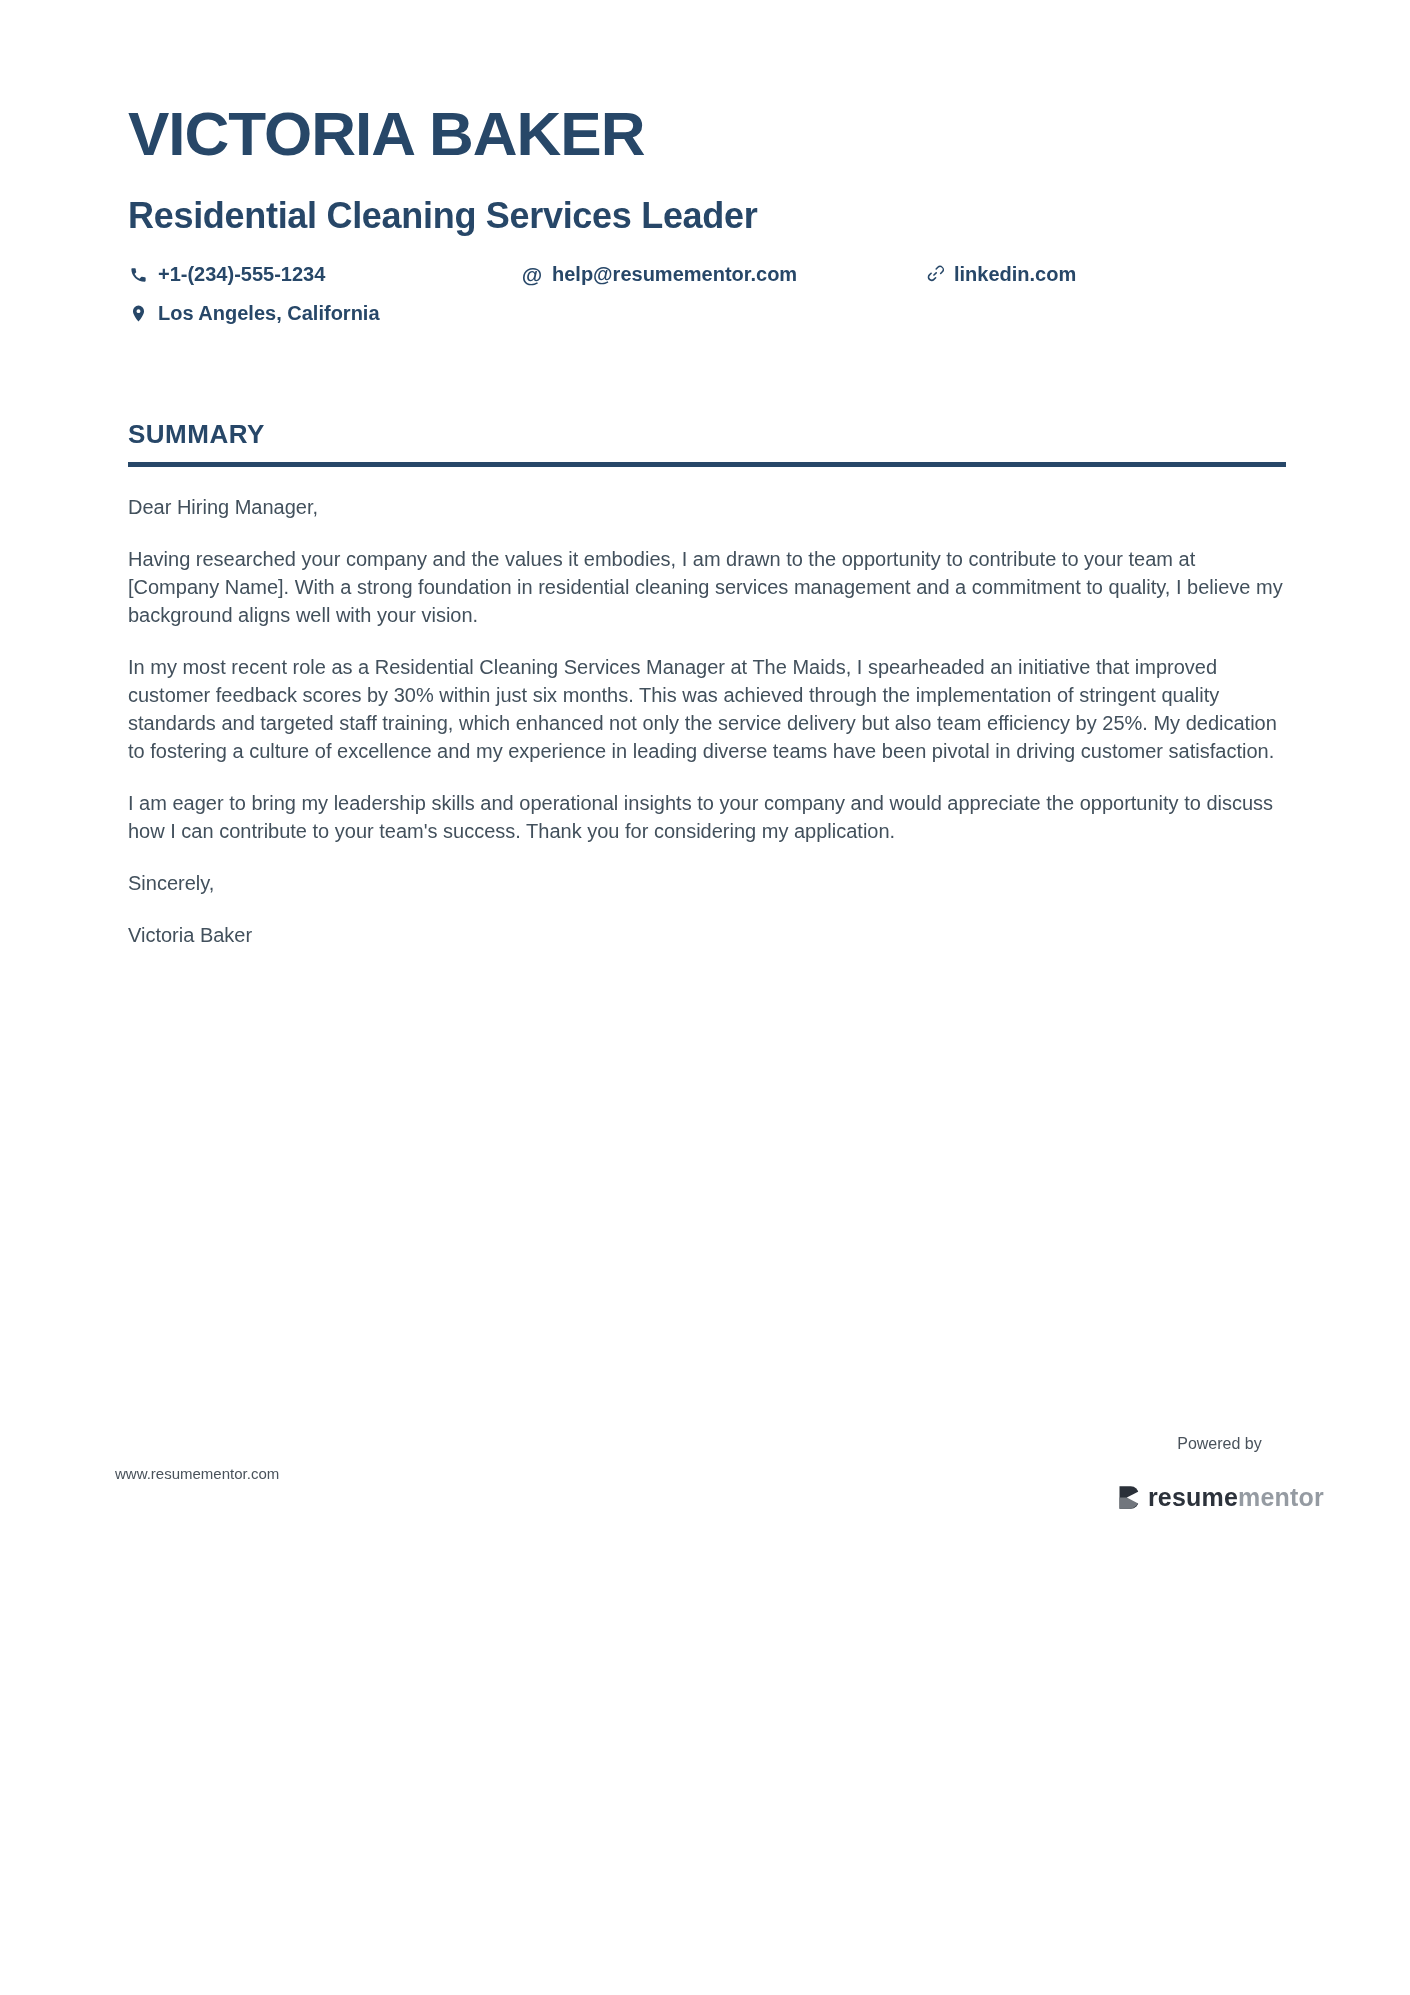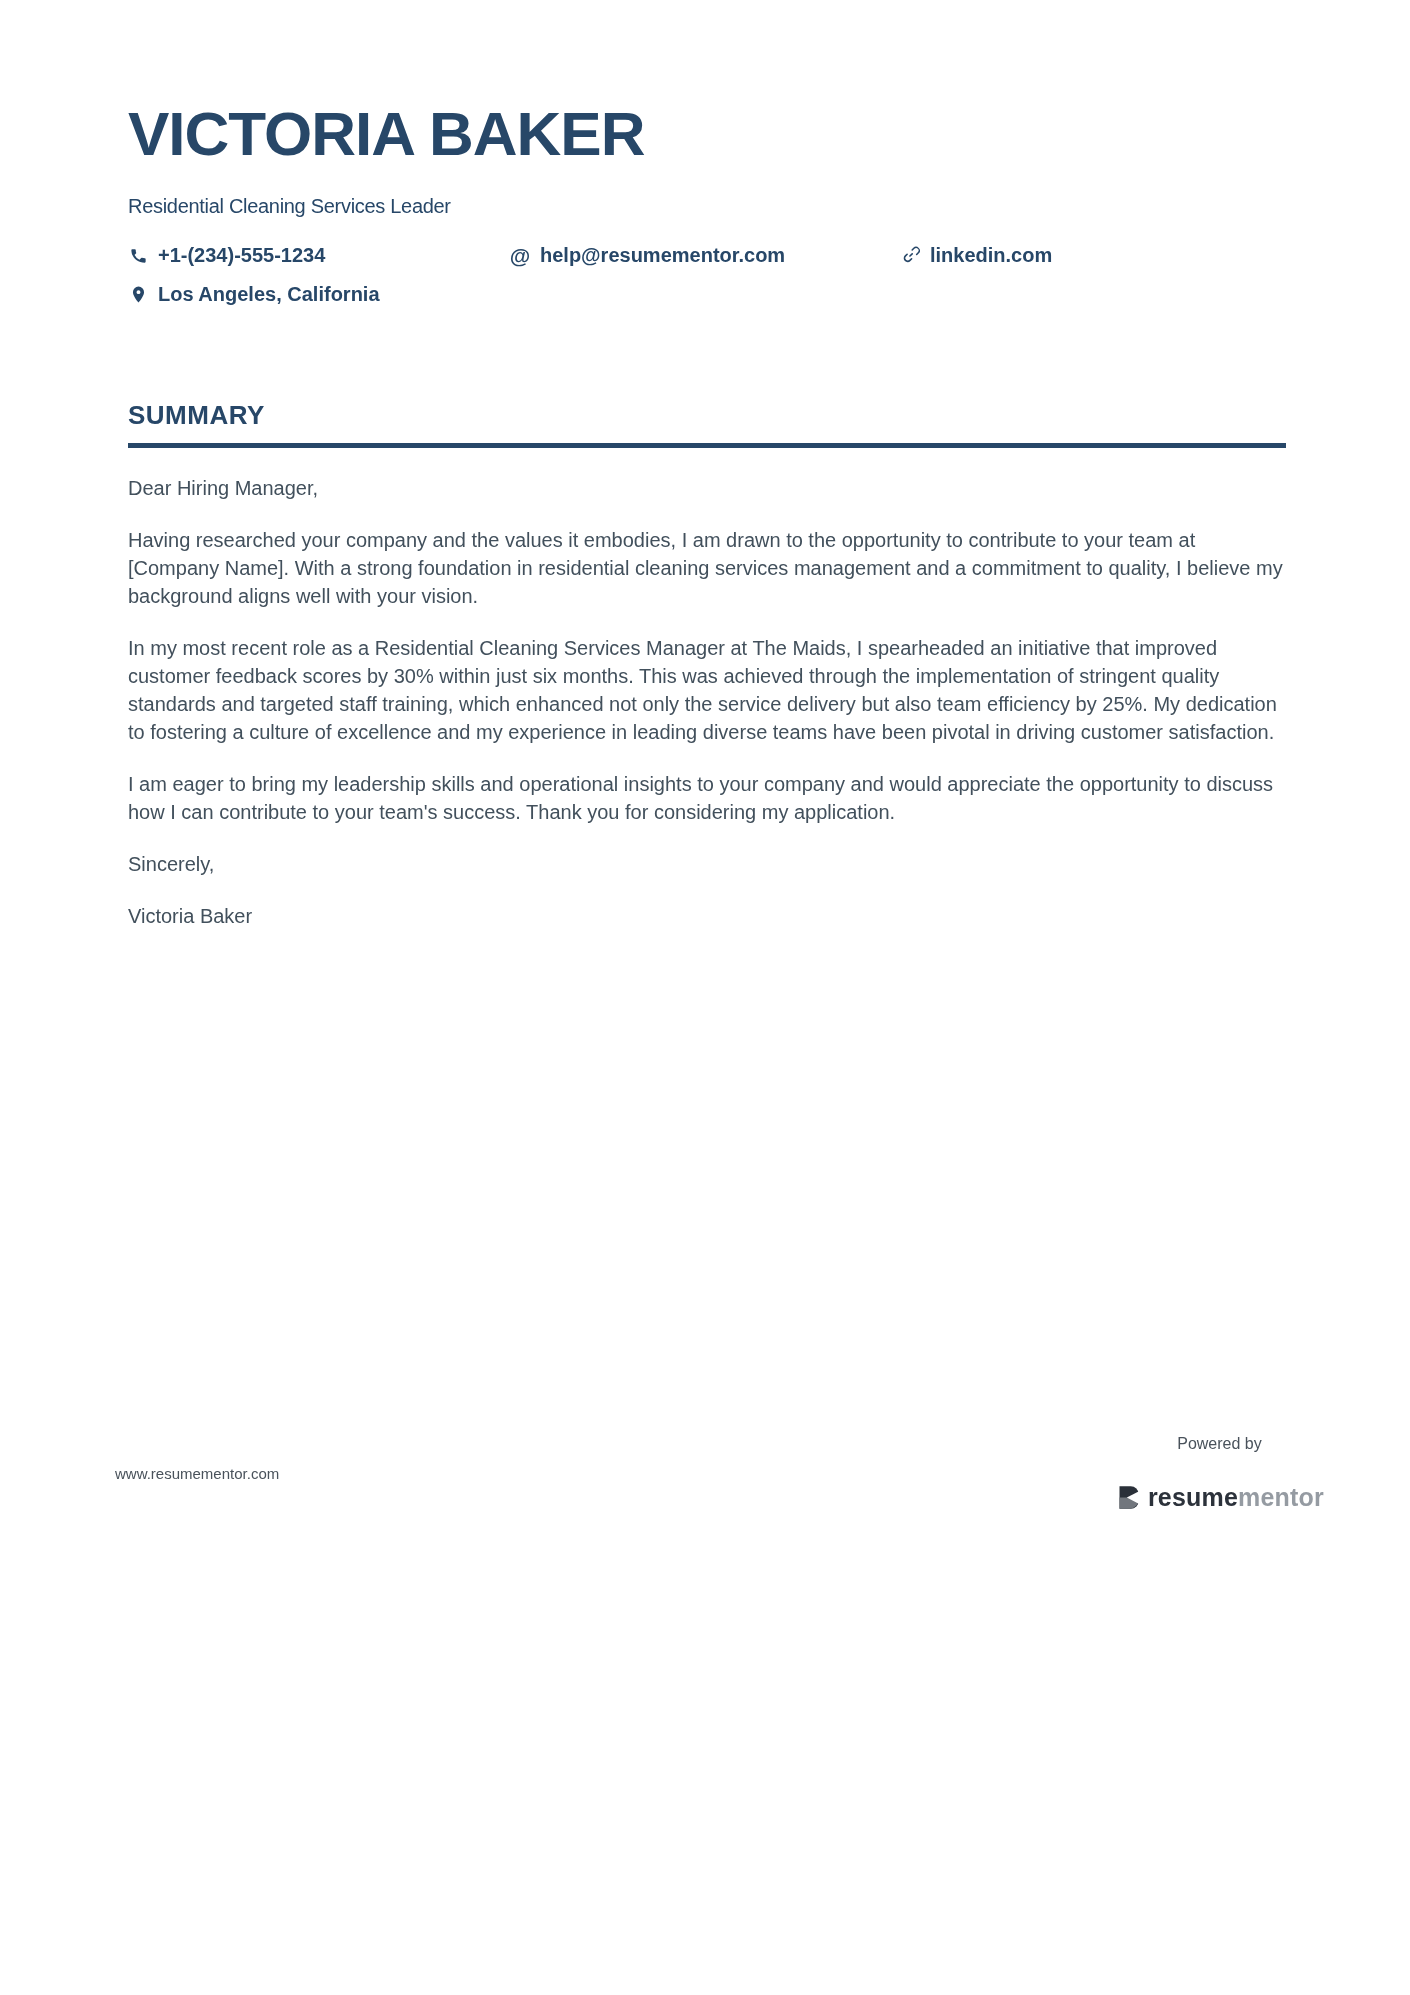--- a/index.html
+++ b/index.html
@@ -28,29 +28,30 @@
   .name {
     margin-top: 103px;
     font-size: 62px;
     font-weight: bold;
     letter-spacing: -1px;
     line-height: 1;
     color: #274768;
   }
   .job-title {
     margin-top: 30px;
-    font-size: 20px;
-    font-weight: normal;
+    font-size: 36px;
+    font-weight: bold;
     letter-spacing: -0.3px;
     color: #274768;
   }
   .contact-row {
     margin-top: 26px;
     display: flex;
     align-items: center;
+    gap: 12px;
   }
   .contact-row.second { margin-top: 16px; text-align: right; }
   .contact-item {
     display: flex;
     align-items: center;
     gap: 10px;
     font-size: 20px;
     font-weight: bold;
     color: #274768;
     white-space: nowrap;

